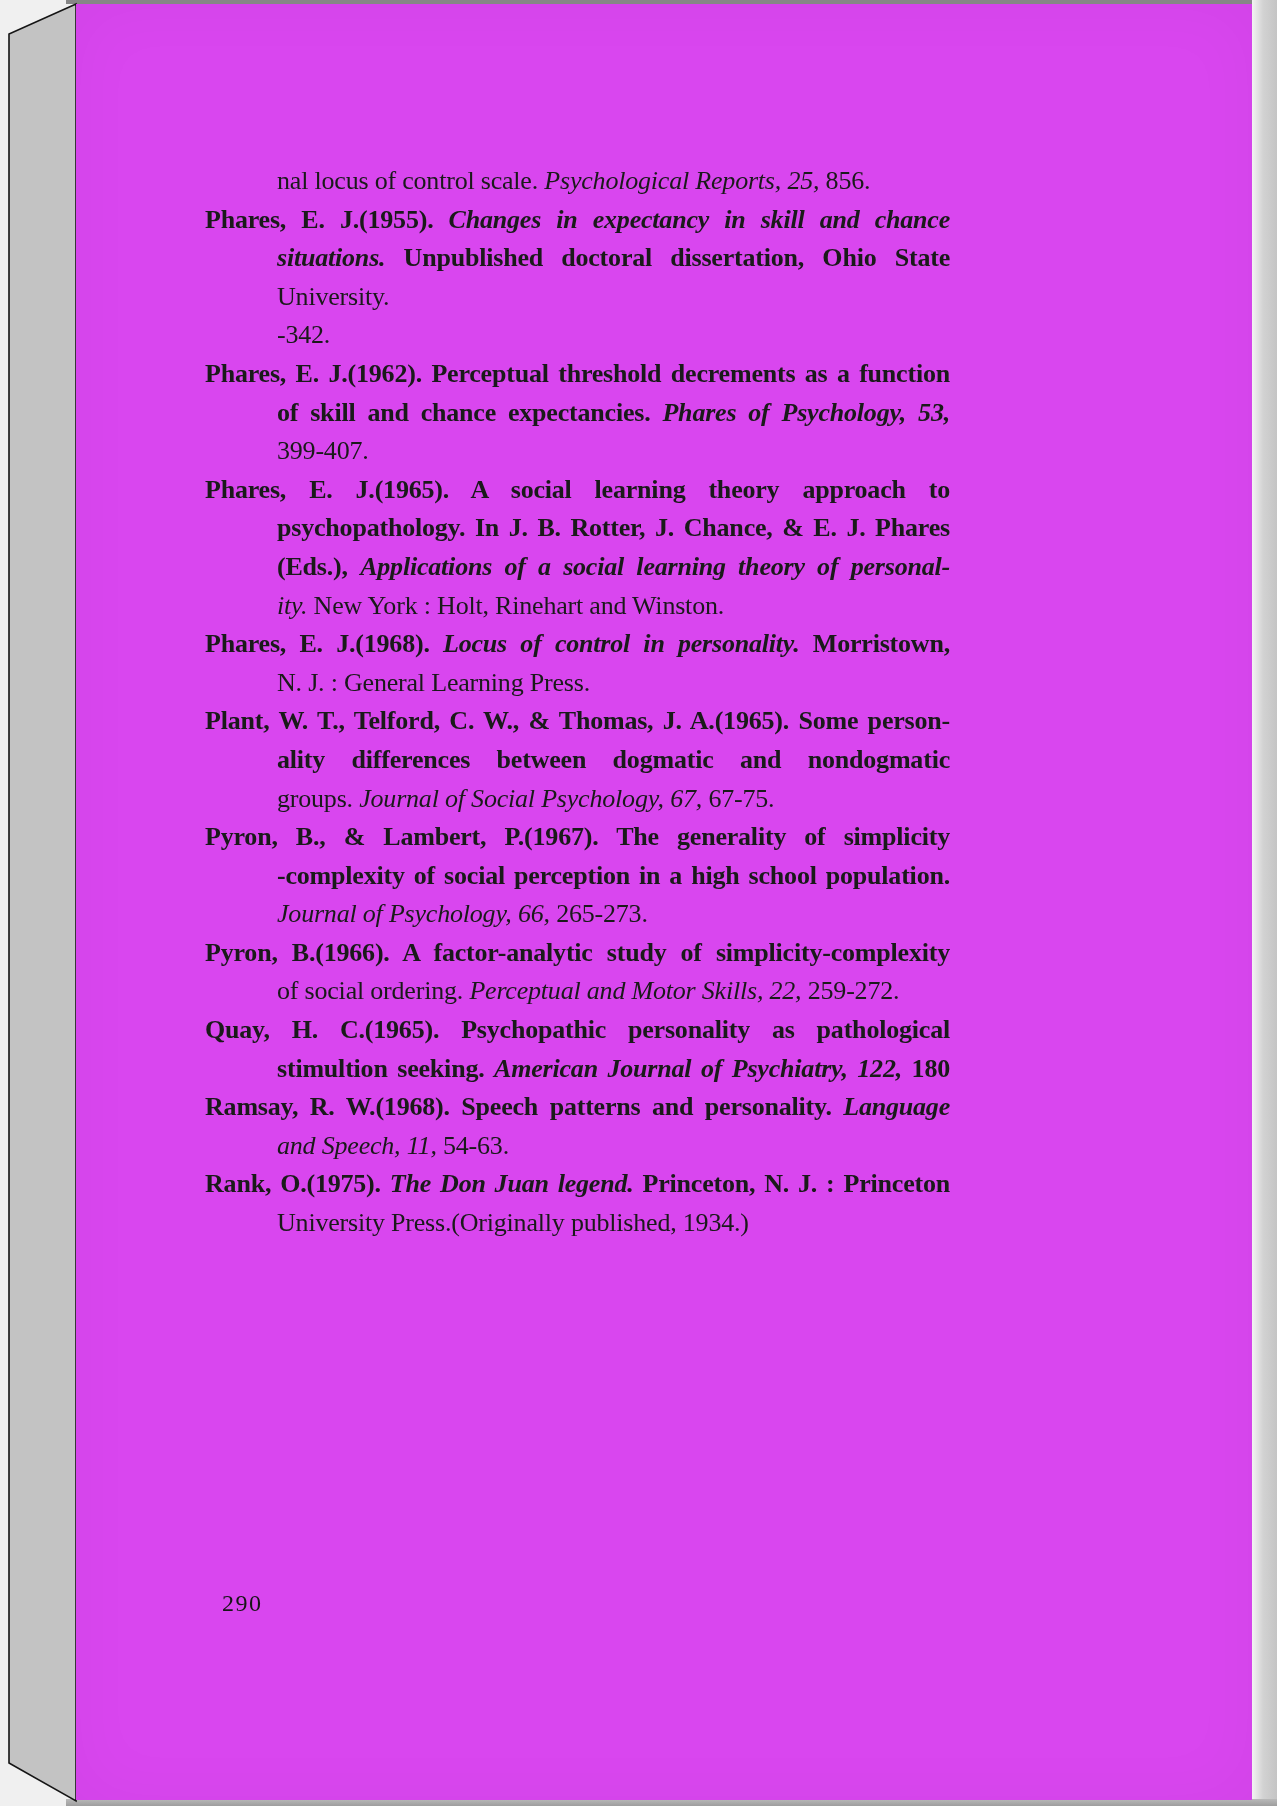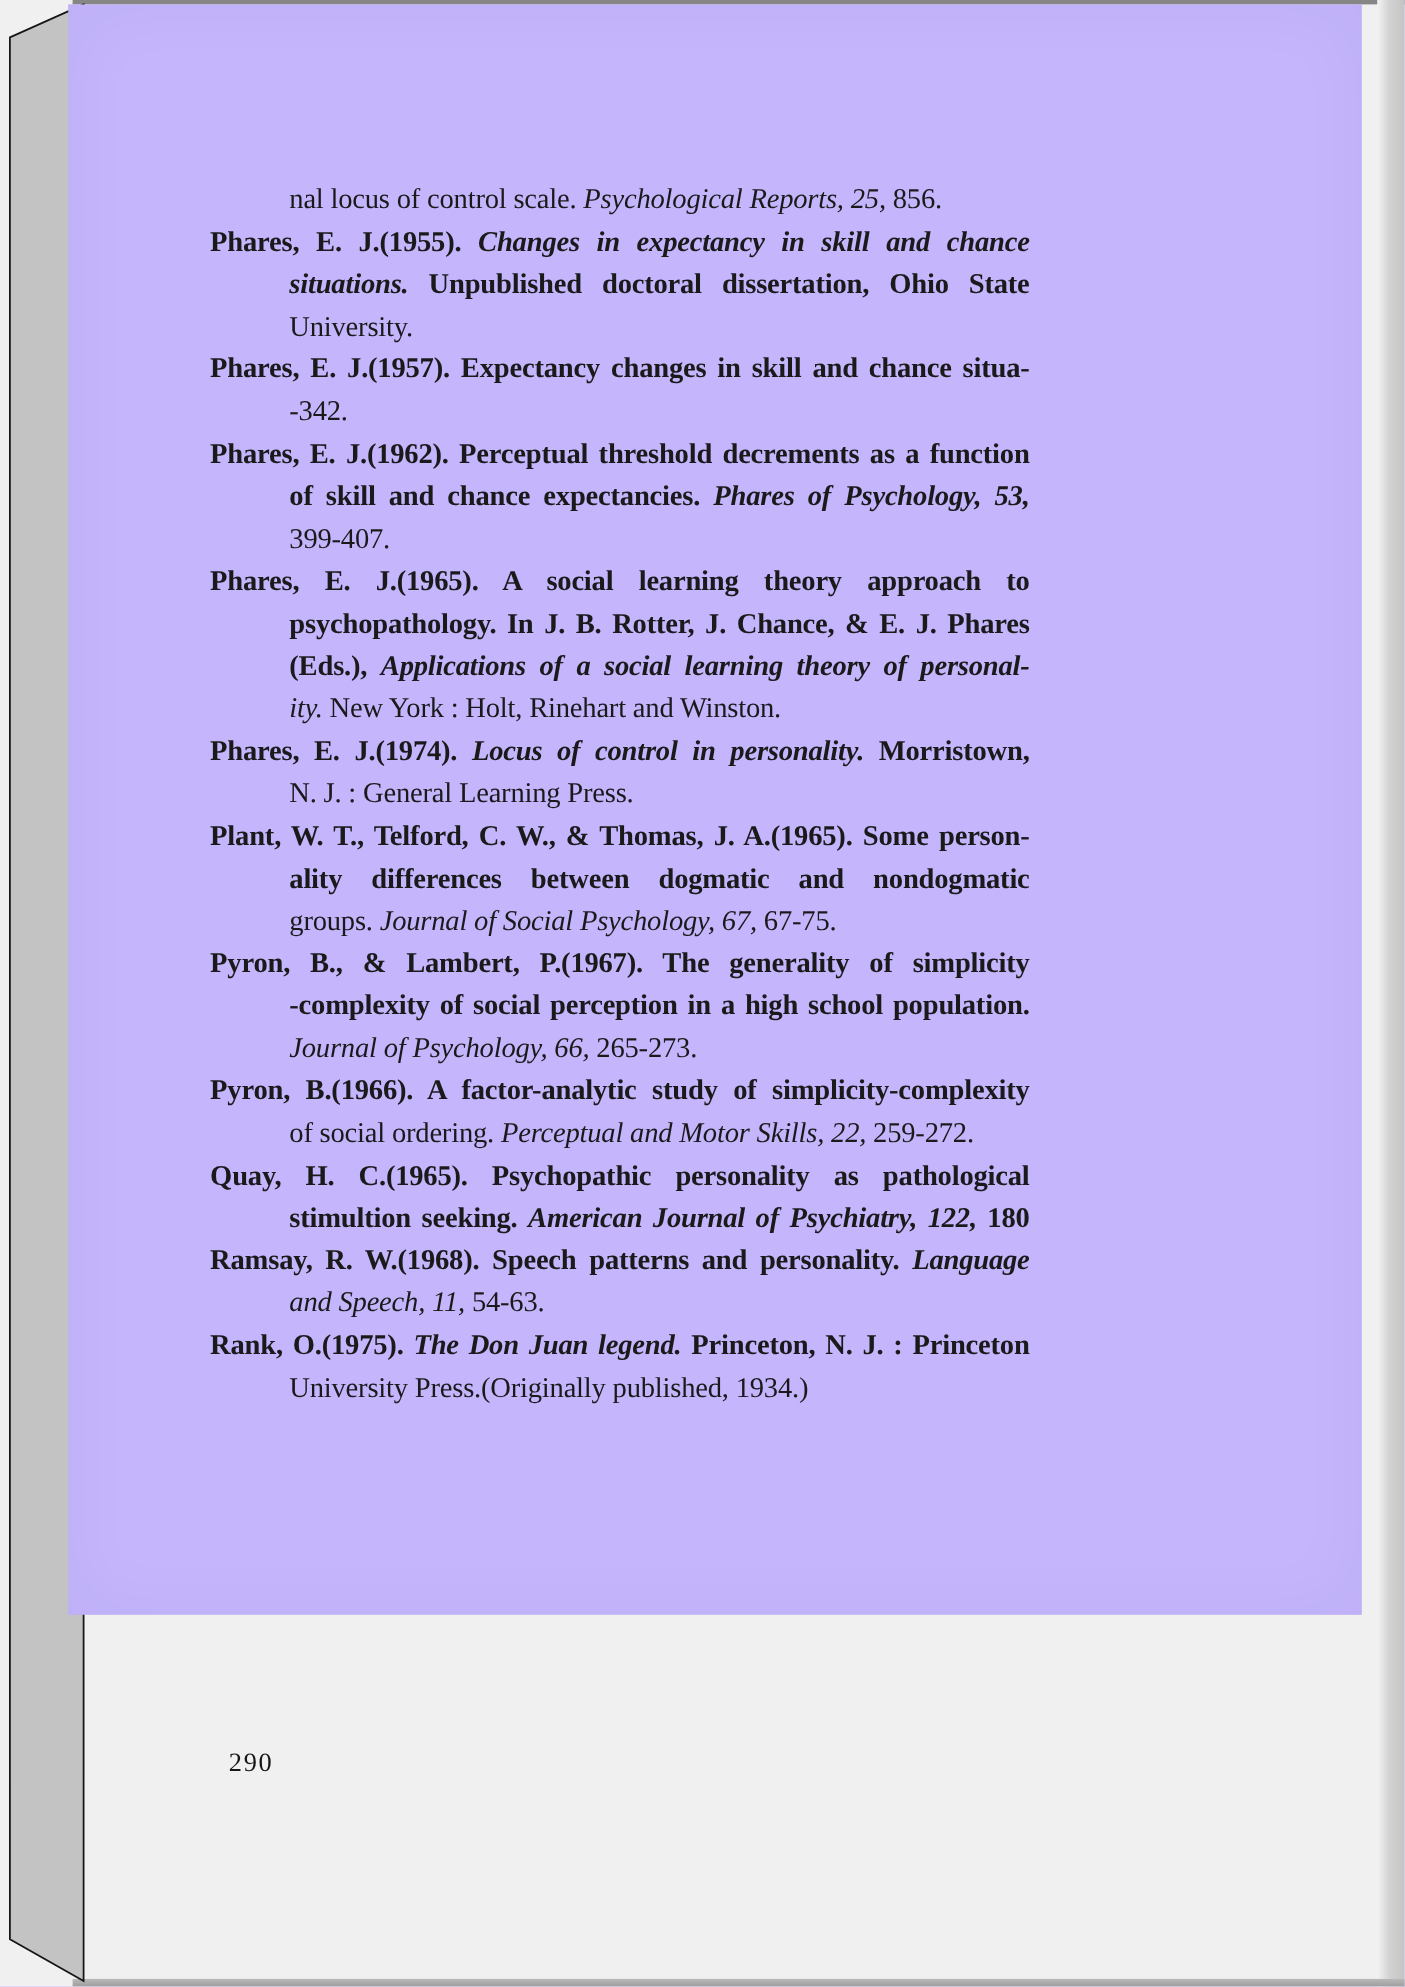--- a/index.html
+++ b/index.html
@@ -22,22 +22,22 @@
     background: linear-gradient(to bottom, #b9b9b9, #9e9e9e);
   }
   .right-edge {
     position: absolute; left: 1252px; top: 0; width: 25px; height: 1806px;
     background: linear-gradient(to right, #f3f3f3, #d2d2d2 45%, #c4c4c4);
   }
   .spine-svg { position: absolute; left: 0; top: 0; }
 
   
   .page {
-    position: absolute; left: 62px; top: 4px; width: 1176px; height: 1464px;
-    background: #c4b5fd;
+    position: absolute; left: 76px; top: 4px; width: 1176px; height: 1796px;
+    background: #d946ef;
     box-shadow: inset 0 0 70px rgba(0,0,0,0.035);
   }
 
   .text-block {
     position: absolute; left: 129px; top: 158px; width: 745px;
     font-size: 26px; line-height: 38.6px;
     color: #1a1a1a; letter-spacing: -0.2px;
   }
   .line { height: 38.6px; white-space: nowrap; }
   .line.just { white-space: normal; text-align: justify; text-align-last: justify; font-weight: bold; }
@@ -62,30 +62,29 @@
   <svg class="spine-svg" width="100" height="1806" viewBox="0 0 100 1806">
     <polygon points="76,4 76,1801 9,1763 9,34" fill="#c3c3c3" stroke="#151515" stroke-width="1.6"></polygon>
   </svg>
 
   <div class="page">
     <div class="text-block">
         <div class="line cont"><span>nal locus of control scale. </span><i>Psychological Reports, 25,</i><span> 856.</span></div>
         <div class="line just"><span>Phares, E. J.(1955). </span><i>Changes in expectancy in skill and chance</i></div>
         <div class="line cont just"><i>situations.</i><span> Unpublished doctoral dissertation, Ohio State</span></div>
         <div class="line cont"><span>University.</span></div>
-        <div class="line just"><span>Phares, E. J.(1957). Expectancy changes in skill and chance situa-</span></div>
         <div class="line cont"><span>-342.</span></div>
         <div class="line just"><span>Phares, E. J.(1962). Perceptual threshold decrements as a function</span></div>
         <div class="line cont just"><span>of skill and chance expectancies. </span><i>Phares of Psychology, 53,</i></div>
         <div class="line cont"><span>399-407.</span></div>
         <div class="line just"><span>Phares, E. J.(1965). A social learning theory approach to</span></div>
         <div class="line cont just"><span>psychopathology. In J. B. Rotter, J. Chance, &amp; E. J. Phares</span></div>
         <div class="line cont just"><span>(Eds.), </span><i>Applications of a social learning theory of personal-</i></div>
         <div class="line cont"><i>ity.</i><span> New York : Holt, Rinehart and Winston.</span></div>
-        <div class="line just"><span>Phares, E. J.(1974). </span><i>Locus of control in personality.</i><span> Morristown,</span></div>
+        <div class="line just"><span>Phares, E. J.(1968). </span><i>Locus of control in personality.</i><span> Morristown,</span></div>
         <div class="line cont"><span>N. J. : General Learning Press.</span></div>
         <div class="line just"><span>Plant, W. T., Telford, C. W., &amp; Thomas, J. A.(1965). Some person-</span></div>
         <div class="line cont just"><span>ality differences between dogmatic and nondogmatic</span></div>
         <div class="line cont"><span>groups. </span><i>Journal of Social Psychology, 67,</i><span> 67-75.</span></div>
         <div class="line just"><span>Pyron, B., &amp; Lambert, P.(1967). The generality of simplicity</span></div>
         <div class="line cont just"><span>-complexity of social perception in a high school population.</span></div>
         <div class="line cont"><i>Journal of Psychology, 66,</i><span> 265-273.</span></div>
         <div class="line just"><span>Pyron, B.(1966). A factor-analytic study of simplicity-complexity</span></div>
         <div class="line cont"><span>of social ordering. </span><i>Perceptual and Motor Skills, 22,</i><span> 259-272.</span></div>
         <div class="line just"><span>Quay, H. C.(1965). Psychopathic personality as pathological</span></div>

